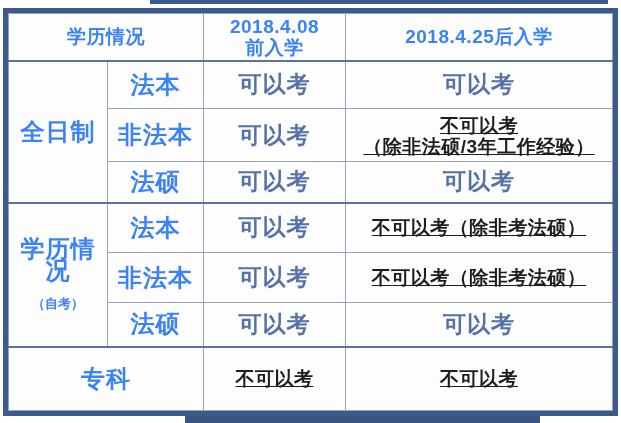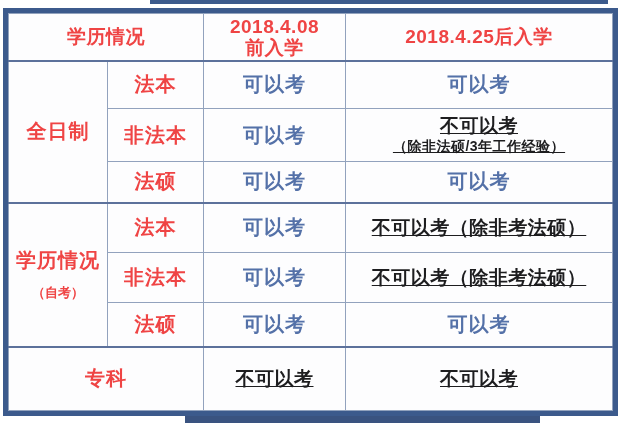--- a/index.html
+++ b/index.html
@@ -15,31 +15,31 @@
   .table-frame{
     position:absolute;left:3px;top:8px;
     border:5px solid #3c5a8c;background:#fdfdfe;
   }
   table{border-collapse:collapse;table-layout:fixed;width:604px;}
   col.c1{width:99px;} col.c2{width:96px;} col.c3{width:142px;} col.c4{width:267px;}
   th,td{
     border:1.5px solid #92a2bd;
     text-align:center;vertical-align:middle;
     padding:0 2px;background:#fdfdfe;
-    color:#ef4444;
+    color:#3b82f6;
   }
   .hrow th{border-bottom:2.5px solid #5c719b;}
   .sec-top th,.sec-top td{border-top:2.5px solid #5c719b;}
 
-  .lbl{font-size:20px;font-weight:700;letter-spacing:1px;}
+  .lbl{font-size:24px;font-weight:700;letter-spacing:1px;}
   .hdr{font-size:19px;font-weight:700;letter-spacing:0.5px;}
   .hdr .line{display:block;line-height:21px;}
-  .yes{font-size:20px;font-weight:700;color:#5471a8;letter-spacing:1px;}
+  .yes{font-size:23px;font-weight:700;color:#5471a8;letter-spacing:1px;}
   .no{font-size:19px;font-weight:700;color:#1d1d1f;letter-spacing:0.5px;text-decoration:underline;}
-  .note{display:block;font-size:14px;font-weight:600;color:#1d1d1f;line-height:17px;margin-top:1px;}
+  .note{display:block;font-size:19px;font-weight:600;color:#1d1d1f;line-height:17px;margin-top:1px;}
   .main-line{display:block;line-height:22px;}
   .sub{display:block;font-size:13px;font-weight:600;line-height:16px;margin-top:14px;}
 
   tr.h47{height:47px;} tr.h48{height:48px;} tr.h53{height:53px;} tr.h41{height:41px;}
   tr.h50{height:50px;} tr.h44{height:44px;} tr.h52{height:64px;}
 </style>
 </head>
 <body>
 
 <div class="stage">

